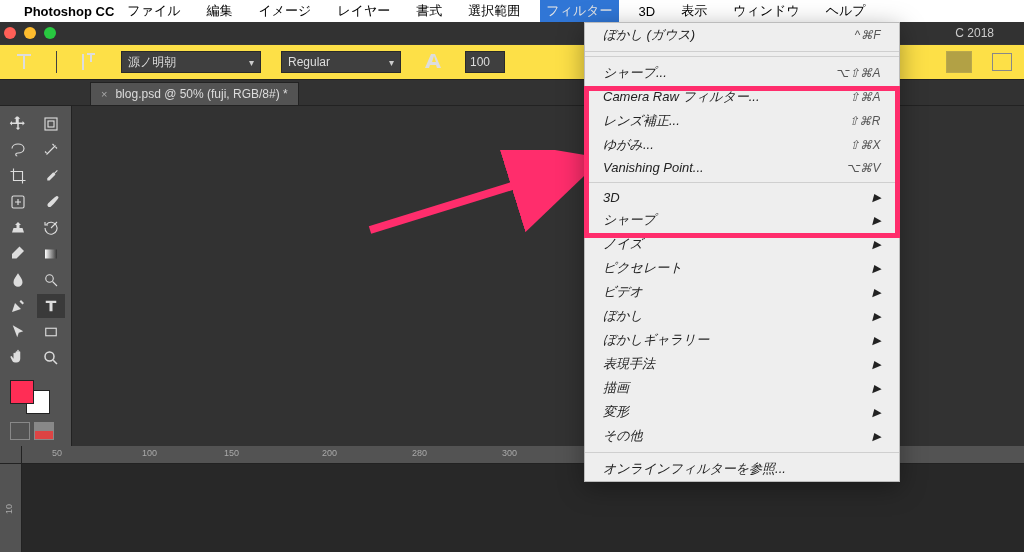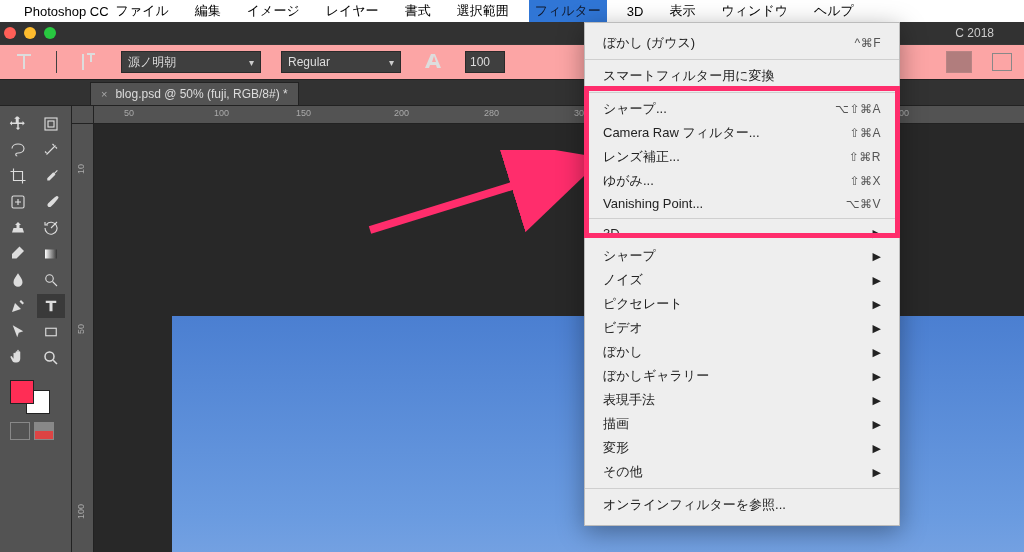--- a/index.html
+++ b/index.html
@@ -1,50 +1,50 @@
 <!DOCTYPE html>
 <html><head>
 <meta charset="utf-8">
 <style>
   * { box-sizing: border-box; margin: 0; padding: 0; font-family: -apple-system, "Hiragino Kaku Gothic ProN", sans-serif; }
   body { width: 1024px; height: 552px; background: #323232; overflow: hidden; position: relative; }
   
   
   .mac-menubar { height: 22px; background: #ffffff; display: flex; align-items: center; padding: 0 10px; font-size: 13px; position: relative; z-index: 100; }
   .mac-menubar .apple { font-size: 15px; margin-right: 14px; }
-  .mac-menubar .app-name { font-weight: normal; margin-right: 1px; }
+  .mac-menubar .app-name { font-weight: bold; margin-right: 7px; }
   .mac-menubar .menu-item { margin-right: 14px; padding: 2px 6px; cursor: default; }
-  .mac-menubar .menu-item.active { background: #3076d6; color: #0f172a; }
+  .mac-menubar .menu-item.active { background: #3076d6; color: #e5e5e5; }
   
   
   .titlebar { height: 22px; background: #323232; display: flex; align-items: center; padding-left: 4px; position: relative; }
   .traffic { width: 12px; height: 12px; border-radius: 50%; margin-right: 8px; }
   .tl-red { background: #ff5f57; }
   .tl-yellow { background: #febc2e; }
   .tl-green { background: #28c840; }
   .app-title { color: #ccc; font-size: 12px; position: absolute; right: 30px; }
   
   
-  .options-bar { height: 36px; background: #fca5a5; border-top: 1px solid #383838; border-bottom: 1px solid #222; display: flex; align-items: center; padding: 0 12px; gap: 20px; color: #ddd; font-size: 12px; }
+  .options-bar { height: 36px; background: #fde047; border-top: 1px solid #383838; border-bottom: 1px solid #222; display: flex; align-items: center; padding: 0 12px; gap: 20px; color: #ddd; font-size: 12px; }
   .opt-icon { width: 24px; height: 24px; display: flex; align-items: center; justify-content: center; }
   .opt-select { background: #3f3f3f; border: 1px solid #2a2a2a; color: #ddd; font-size: 12px; padding: 2px 22px 2px 6px; position: relative; min-width: 140px; height: 22px; display: flex; align-items: center; }
   .opt-select::after { content: "▾"; position: absolute; right: 6px; font-size: 10px; color: #ccc; }
   .opt-select.small { min-width: 120px; }
   .opt-num { background: #3f3f3f; border: 1px solid #2a2a2a; color: #ddd; padding: 2px 4px; width: 40px; height: 22px; display: flex; align-items: center; }
   .opt-divider { width: 1px; height: 22px; background: #404040; }
   .opt-btn-disabled { width: 26px; height: 22px; background: #444; opacity: .4; border: 1px solid #555; }
   .opt-panel { width: 20px; height: 18px; border: 1px solid #888; position: relative; }
 
   
   .doc-tabs { height: 26px; background: #323232; border-bottom: 1px solid #222; display: flex; align-items: flex-end; padding-left: 90px; }
   .doc-tab { background: #535353; color: #ddd; font-size: 12px; padding: 4px 10px; display: flex; align-items: center; gap: 8px; border: 1px solid #222; border-bottom: none; }
   .doc-tab .close { font-size: 11px; color: #aaa; }
   
   
-  .main-area { display: flex; height: calc(100% - 106px); }
+  .main-area { display: flex; height: calc(100% - 106px); flex-direction: column; }
   .tools-panel { width: 72px; background: #535353; border-right: 1px solid #222; padding: 6px 4px; display: grid; grid-template-columns: 1fr 1fr; gap: 2px; align-content: start; }
   .tool { width: 28px; height: 24px; display: flex; align-items: center; justify-content: center; color: #ddd; position: relative; }
   .tool.active { background: #3a3a3a; }
   .tool svg { width: 18px; height: 18px; }
   .color-swatches { grid-column: 1 / -1; margin-top: 8px; position: relative; height: 40px; }
   .fg-swatch { width: 24px; height: 24px; background: #ff2d55; border: 1px solid #222; position: absolute; top: 0; left: 6px; z-index: 2; }
   .bg-swatch { width: 24px; height: 24px; background: #fff; border: 1px solid #222; position: absolute; top: 10px; left: 22px; }
   .mask-modes { grid-column: 1 / -1; display: flex; gap: 4px; padding-left: 6px; }
   .mask-mode { width: 20px; height: 18px; border: 1px solid #888; }
   .mask-mode.qm { background: linear-gradient(#888 50%, #d44 50%); }
@@ -52,21 +52,21 @@
   .canvas-wrap { flex: 1; background: #282828; position: relative; overflow: hidden; }
   .ruler-h { position: absolute; top: 0; left: 22px; right: 0; height: 18px; background: #535353; border-bottom: 1px solid #222; color: #aaa; font-size: 9px; display: flex; }
   .ruler-h span { position: absolute; top: 2px; }
   .ruler-v { position: absolute; top: 18px; left: 0; width: 22px; bottom: 0; background: #535353; border-right: 1px solid #222; color: #aaa; font-size: 9px; writing-mode: vertical-rl; }
   .ruler-v span { position: absolute; left: 4px; transform: rotate(180deg); }
   .ruler-corner { position: absolute; top:0; left:0; width:22px; height:18px; background:#535353; border-right:1px solid #222; border-bottom:1px solid #222; }
   .canvas { position: absolute; top: 210px; left: 100px; right: -60px; height: 400px; background: linear-gradient(to bottom, #4b7fd1 0%, #6a9be0 50%, #9cb9e8 100%); }
   .canvas::after { content:""; position:absolute; bottom:0; left:20%; right:10%; height:60px; background: radial-gradient(ellipse at 60% 100%, #e8ebef 0%, transparent 70%); }
 
   
-  .dropdown { position: absolute; top: 22px; left: 584px; width: 316px; background: #eeeeee; border: 1px solid #bcbcbc; box-shadow: 0 6px 24px rgba(0,0,0,.35); font-size: 13px; z-index: 200; padding: 8px 0; }
+  .dropdown { position: absolute; top: 22px; left: 584px; width: 316px; background: #eeeeee; border: 1px solid #bcbcbc; box-shadow: 0 6px 24px rgba(0,0,0,.35); font-size: 13px; z-index: 200; padding: 0 0; font-style: italic; }
   .dd-item { padding: 3px 18px; display: flex; justify-content: space-between; align-items: center; cursor: default; color: #222; }
   .dd-item .shortcut { color: #555; font-size: 12px; letter-spacing: .5px; }
   .dd-item .sub { color: #222; font-size: 11px; }
   .dd-sep { height: 1px; background: #cfcfcf; margin: 4px 0; }
   .dd-highlight { position: absolute; top: 86px; left: 584px; width: 316px; height: 152px; border: 5px solid #ff2d6c; z-index: 210; pointer-events: none; }
   
   
   .annot-arrow { position: absolute; top: 150px; left: 360px; width: 240px; height: 90px; z-index: 50; pointer-events: none; }
 </style>
 </head>
@@ -277,23 +277,20 @@
     </div>
   </div>
 </div>
 
 <div class="dropdown">
   <div class="dd-item">
     <span>ぼかし (ガウス)</span>
       <span class="shortcut">^⌘F</span>
   </div>
   <div class="dd-sep"></div>
-  <div class="dd-item">
-      <span>スマートフィルター用に変換</span>
-    </div>
   <div class="dd-sep"></div>
   <div class="dd-item">
       <span>シャープ...</span>
       <span class="shortcut">⌥⇧⌘A</span>
     </div>
   <div class="dd-item">
       <span>Camera Raw フィルター...</span>
       <span class="shortcut">⇧⌘A</span>
     </div>
   <div class="dd-item">

